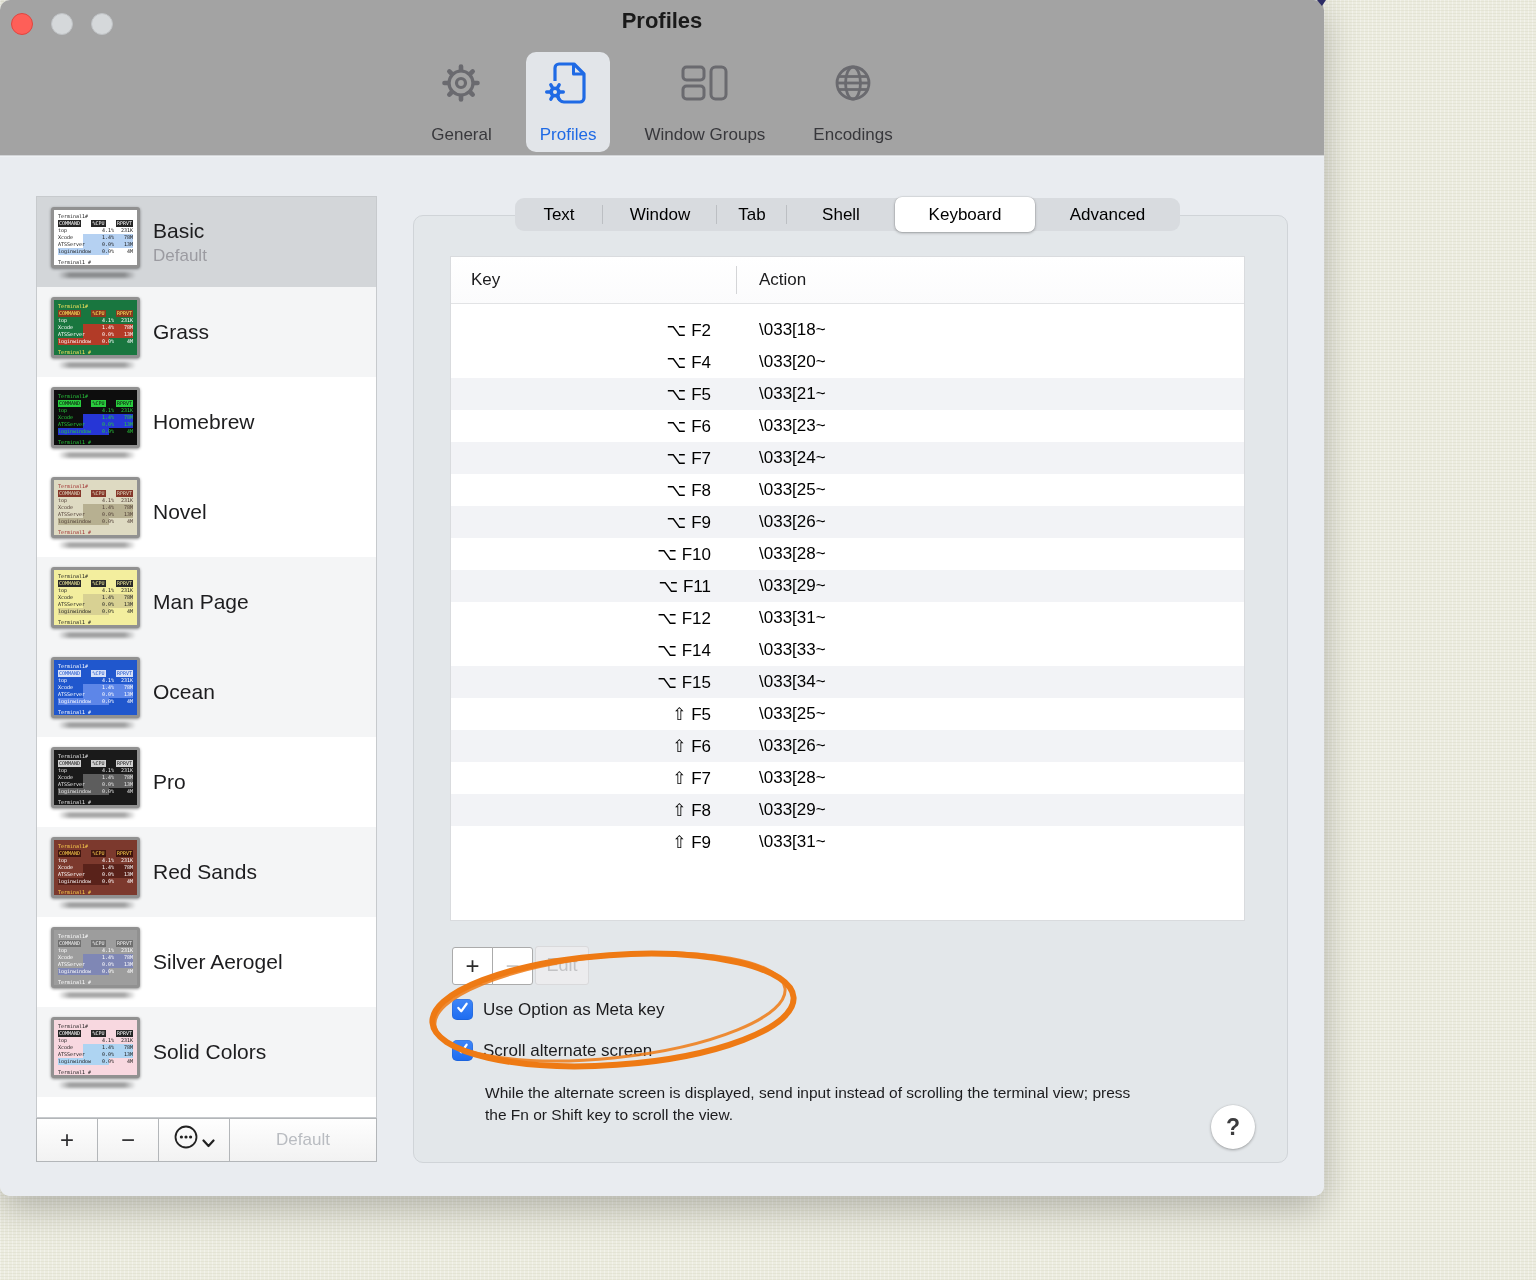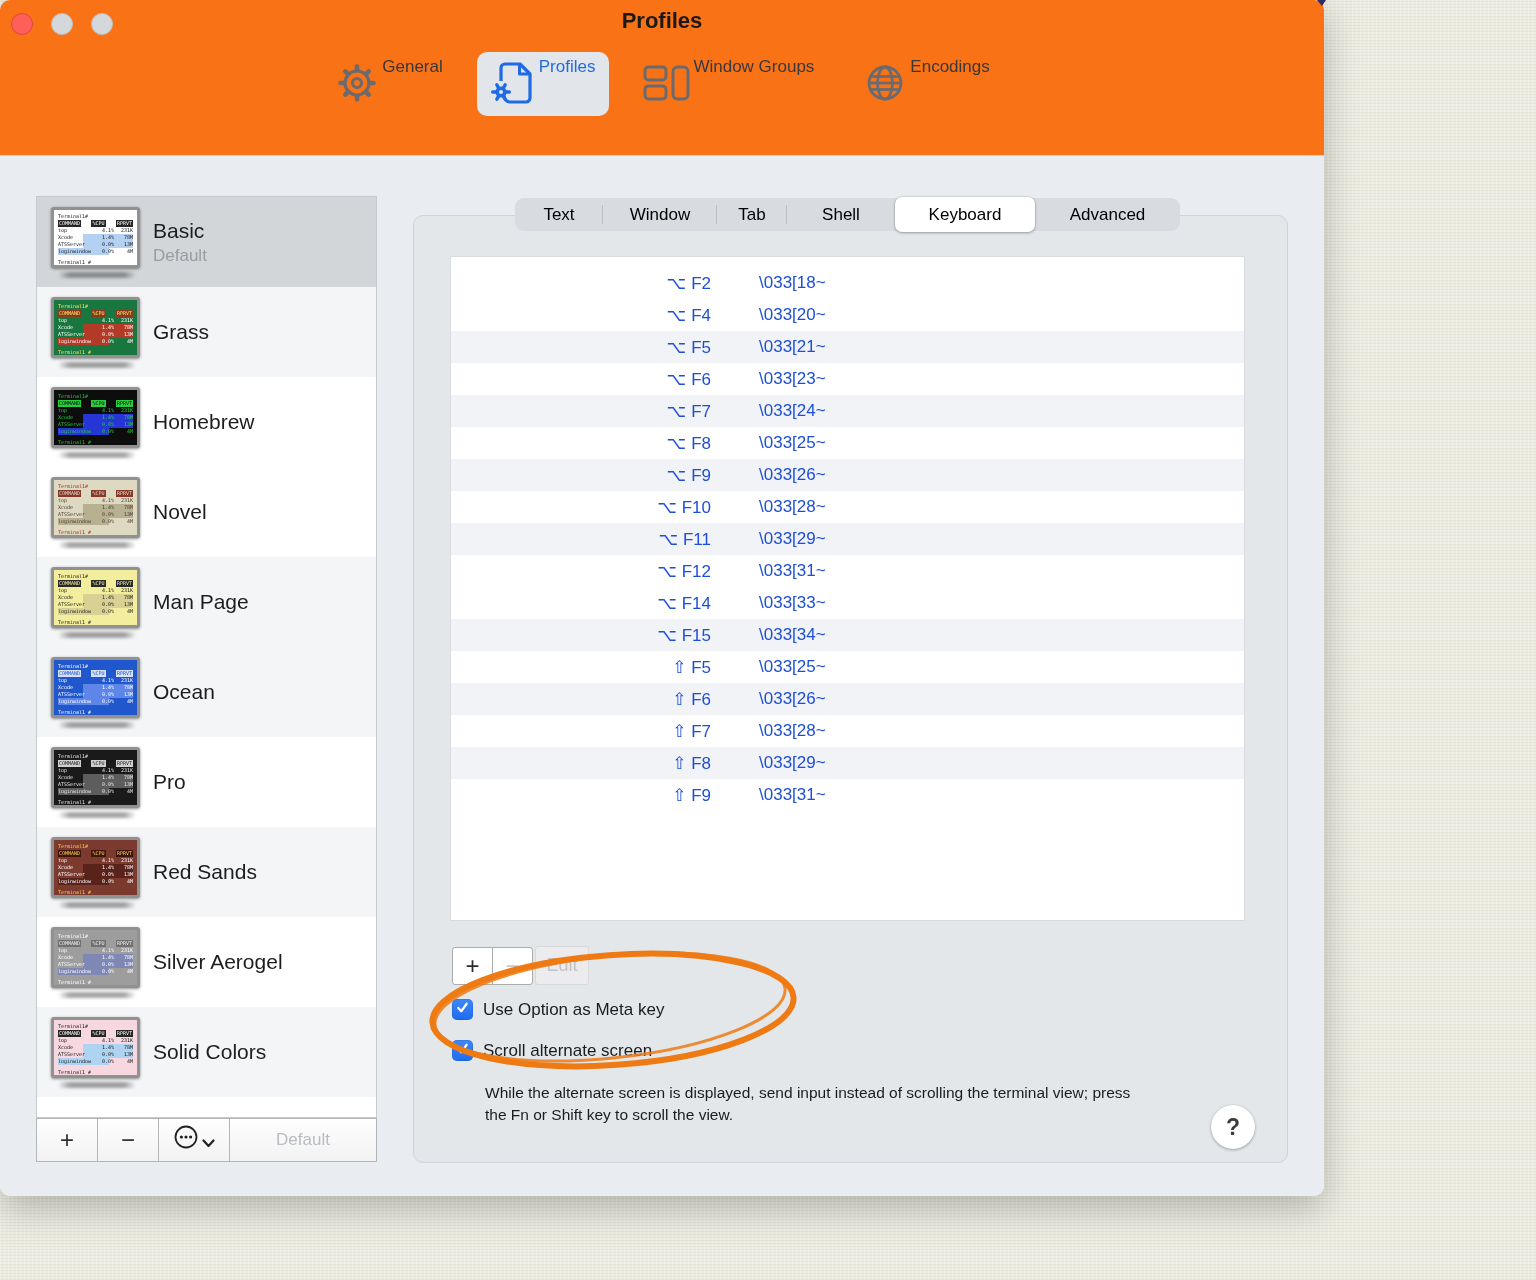--- a/index.html
+++ b/index.html
@@ -7,30 +7,30 @@
   .stage { position:relative; width:1536px; height:1280px; overflow:hidden;
     background-color:#ecece0;
     background-image:
       repeating-linear-gradient(0deg, rgba(176,176,140,.14) 0 1px, transparent 1px 3px),
       repeating-linear-gradient(90deg, rgba(255,255,255,.35) 0 1px, transparent 1px 4px);
   }
   .window { position:absolute; left:0; top:0; width:1324px; height:1196px;
     background:#eef1f4; border-radius:10px; box-shadow:0 12px 36px rgba(0,0,0,.25); }
   
   .titlebar { position:absolute; left:0; top:0; width:100%; height:156px;
-    background:#f97316; border-bottom:1px solid #d2d4d7; border-radius:10px 10px 0 0; }
+    background:#a3a3a3; border-bottom:1px solid #d2d4d7; border-radius:10px 10px 0 0; }
   .traffic { position:absolute; top:13px; left:11px; display:flex; gap:18px; }
   .light { width:22px; height:22px; border-radius:50%; }
   .light.close { background:#fe5f58; border:1px solid #e1453f; }
   .light.dim { background:#d5d8da; border:1px solid #bfc2c5; }
   .win-title { position:absolute; top:8px; left:0; width:100%; text-align:center;
     font-size:22px; font-weight:bold; color:#1a1a1a; }
   .tb-items { position:absolute; top:52px; left:0; width:100%; display:flex;
     justify-content:center; align-items:flex-start; gap:20px; }
-  .tb-item { display:flex; flex-direction:row; gap:2px;
+  .tb-item { display:flex; flex-direction:column; align-items:center; gap:16px;
     padding:5px 14px 7px; border-radius:10px; cursor:default; }
   .tb-item.selected { background:#e2e5e9; }
   .tb-item .tb-ic { height:52px; display:flex; align-items:center; }
   .tb-item .tb-label { font-size:17px; color:#38383c; white-space:nowrap; }
   .tb-item.selected .tb-label { color:#1f6ae5; }
   
   .content { position:absolute; left:0; top:157px; width:100%; height:1039px;
     background:#e9ecf0; border-radius:0 0 10px 10px; }
   
   .profile-list { position:absolute; left:36px; top:39px; width:341px; height:922px;
@@ -81,21 +81,21 @@
   
   .kb-table { position:absolute; left:450px; top:99px; width:795px; height:665px;
     background:#fff; border:1px solid #d9dbde; }
   .kb-head { position:relative; height:47px; border-bottom:1px solid #e2e3e5;
     display:flex; align-items:center; font-size:17px; color:#1b1b1d;
     background:linear-gradient(#ffffff,#fbfbfc); }
   .kb-head .col-key { padding-left:20px; width:285px; }
   .kb-head .col-action { padding-left:23px; }
   .kb-head .head-sep { position:absolute; left:285px; top:9px; bottom:9px; width:1px; background:#d4d5d7; }
   .kb-body { padding-top:10px; }
-  .kb-row { display:flex; height:32px; align-items:center; font-size:17px; color:#1d4ed8; }
+  .kb-row { display:flex; height:32px; align-items:center; font-size:17px; color:#000000; }
   .kb-row.alt { background:#f2f3f6; }
   .kb-row .cell-key { width:285px; text-align:right; padding-right:25px; }
   .kb-row .cell-action { padding-left:23px; }
   
   .addrem { position:absolute; left:452px; top:790px; display:flex; }
   .sq-btn { width:41px; height:38px; background:#fff; border:1px solid #ababab;
     display:flex; align-items:center; justify-content:center; font-size:24px; color:#2b2b2b; }
   .sq-btn.first { border-radius:3px 0 0 3px; }
   .sq-btn.second { border-radius:0 3px 3px 0; margin-left:-1px; color:#c6c6c6; }
   .edit-btn { position:absolute; left:535px; top:789px; width:54px; height:39px;
@@ -605,20 +605,25 @@
       <div class="tabbar" id="tab-bar">
           <div class="seg" style="width: 88px;">Text<span class="sep"></span></div>
           <div class="seg" style="width: 114px;">Window<span class="sep"></span></div>
           <div class="seg" style="width: 70px;">Tab<span class="sep"></span></div>
           <div class="seg" style="width: 108px;">Shell</div>
           <div class="seg selected" style="width: 140px;">Keyboard</div>
           <div class="seg" style="width: 145px;">Advanced</div>
         </div>
 
       <div class="kb-table">
+        <div class="kb-head">
+          <div class="col-key">Key</div>
+          <div class="head-sep"></div>
+          <div class="col-action">Action</div>
+        </div>
         <div class="kb-body" id="kb-table-body">
             <div class="kb-row">
               <div class="cell-key">⌥ F2</div>
               <div class="cell-action">\033[18~</div>
             </div>
             <div class="kb-row">
               <div class="cell-key">⌥ F4</div>
               <div class="cell-action">\033[20~</div>
             </div>
             <div class="kb-row alt">

